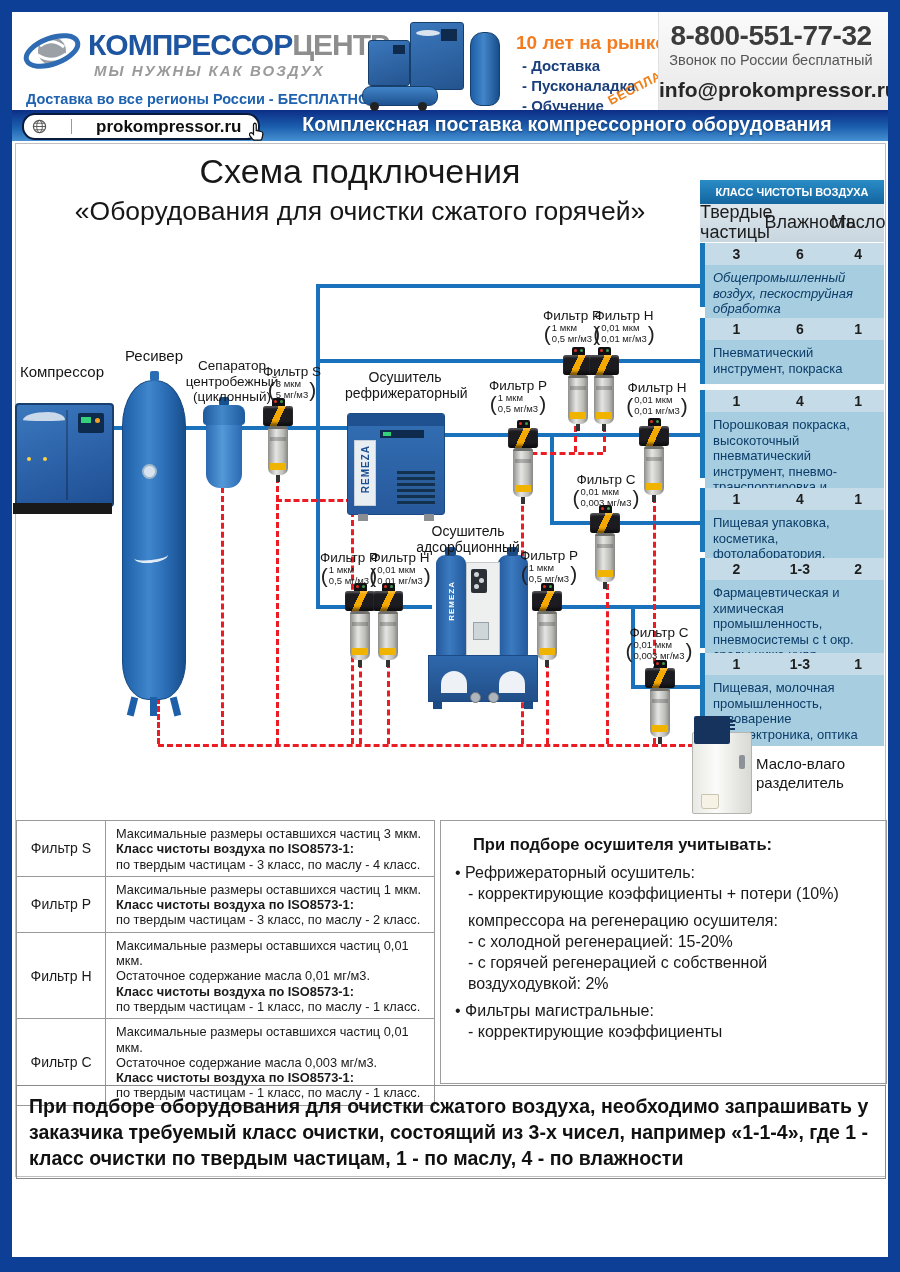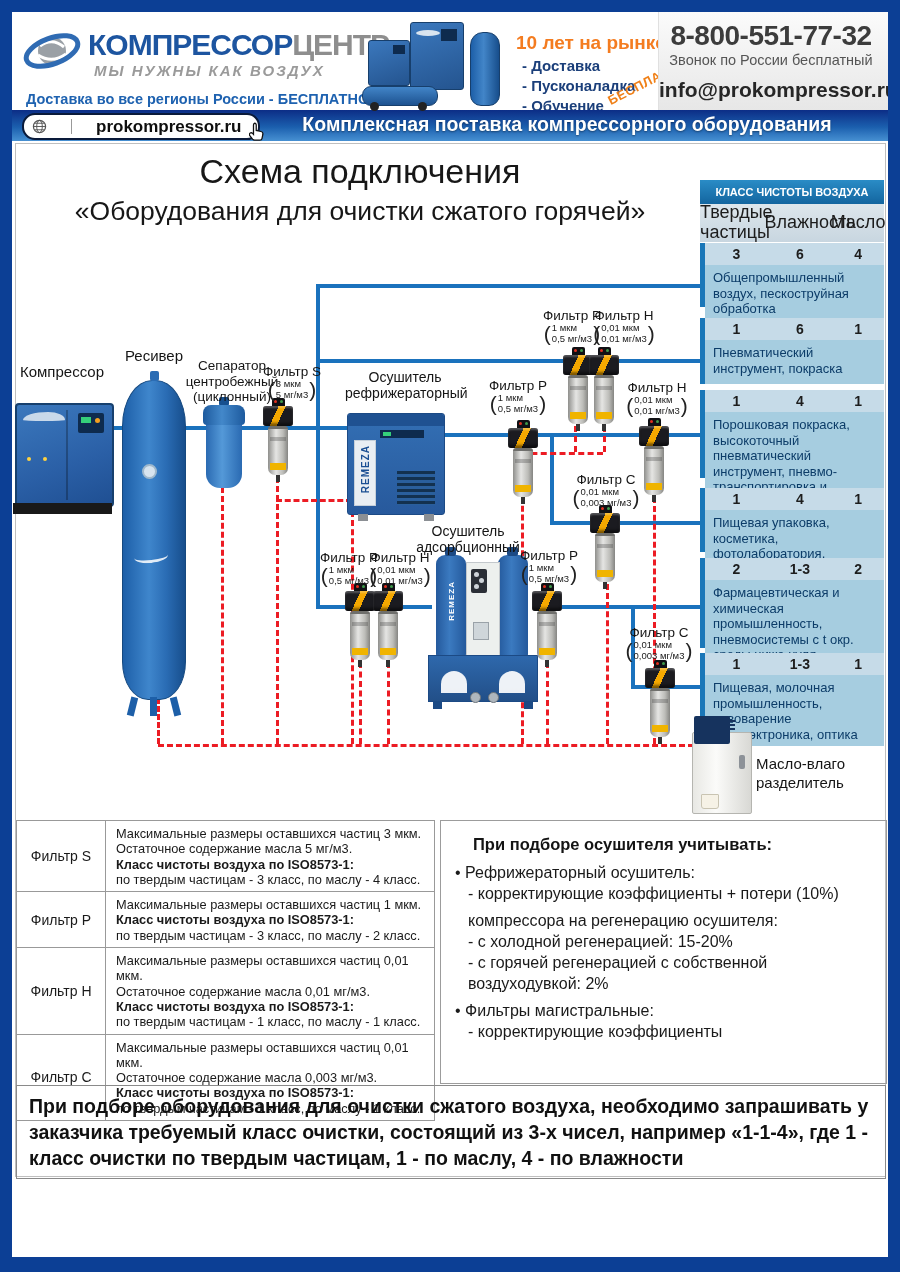--- a/index.html
+++ b/index.html
@@ -192,21 +192,21 @@
   <div class="act-col w3">Масло</div>
 </div>
 
 <div class="abs act-block" style="left:700px;top:243px;width:184px;height:64px;">
   <div class="act-accent"></div>
   <div class="act-vals" style="margin-left:5px;">
     <div class="act-val w1">3</div>
     <div class="act-val w2">6</div>
     <div class="act-val w3">4</div>
   </div>
-  <div class="act-desc" style="margin-left:5px;">Общепромышленный воздух, пескоструйная обработка</div>
+  <div class="act-desc" style="margin-left:5px;font-style:italic;">Общепромышленный воздух, пескоструйная обработка</div>
 </div>
 
 <div class="abs act-block" style="left:700px;top:318px;width:184px;height:66px;">
   <div class="act-accent"></div>
   <div class="act-vals" style="margin-left:5px;">
     <div class="act-val w1">1</div>
     <div class="act-val w2">6</div>
     <div class="act-val w3">1</div>
   </div>
   <div class="act-desc" style="margin-left:5px;">Пневматический инструмент, покраска</div>
@@ -529,21 +529,20 @@
       </span>
       <span class="par">)</span>
     </div>
 </div>
 
 <div class="abs ftable" style="left:16px;top:820px;width:417px;">
   <div class="ft-row">
     <div class="ft-name">Фильтр S</div>
     <div class="ft-desc">
       <div>Максимальные размеры оставшихся частиц 3 мкм.</div>
-        <div>Остаточное содержание масла 5 мг/м3.</div>
       <div class="b">Класс чистоты воздуха по ISO8573-1:</div>
         <div>по твердым частицам - 3 класс, по маслу - 4 класс.</div>
     </div>
   </div>
   <div class="ft-row">
     <div class="ft-name">Фильтр P</div>
     <div class="ft-desc">
       <div>Максимальные размеры оставшихся частиц 1 мкм.</div>
       <div class="b">Класс чистоты воздуха по ISO8573-1:</div>
         <div>по твердым частицам - 3 класс, по маслу - 2 класс.</div>

